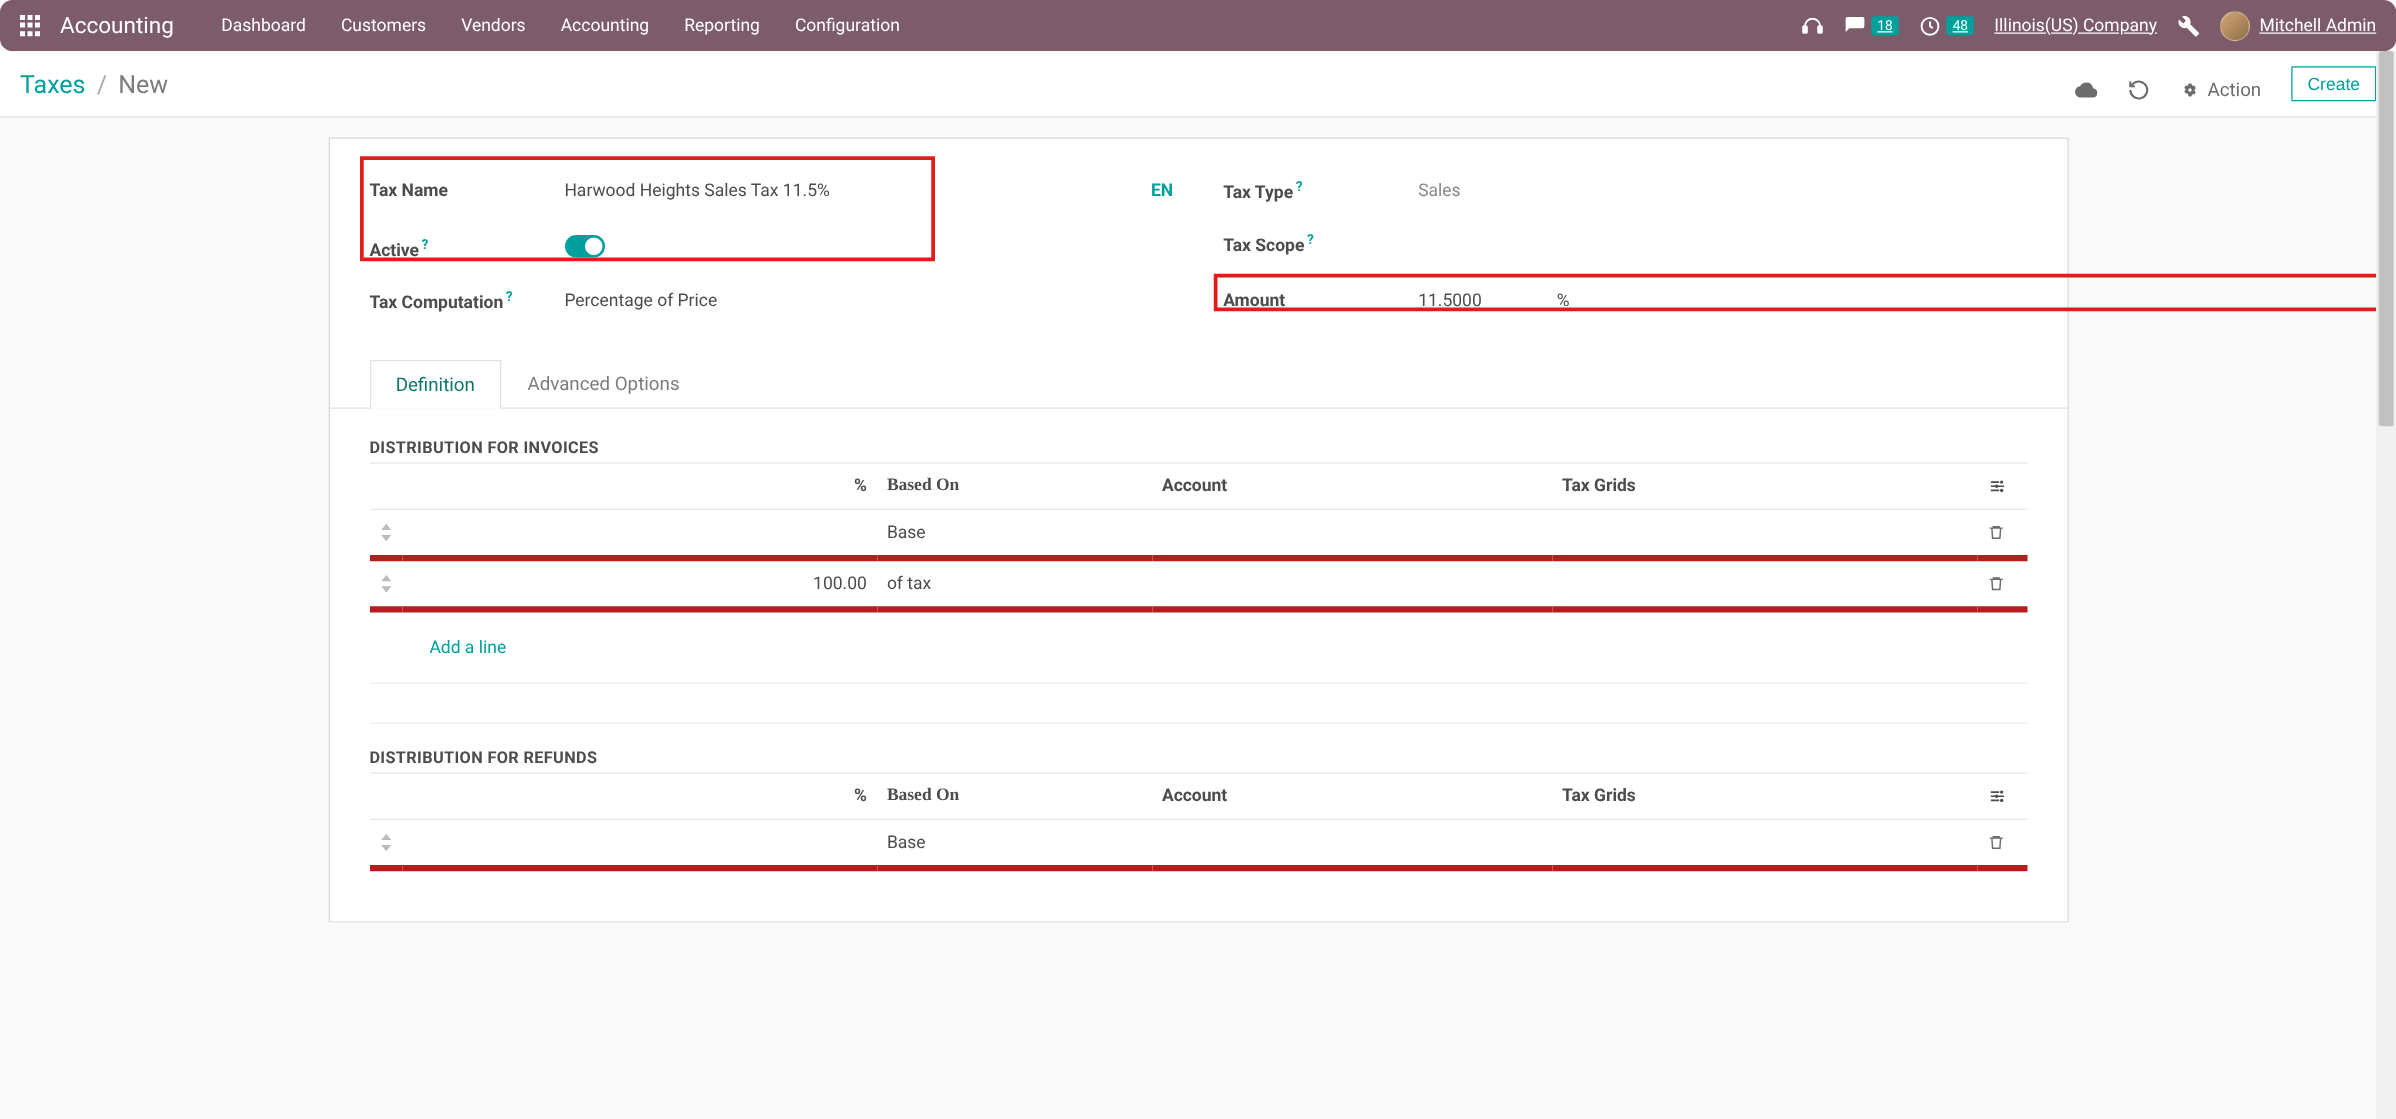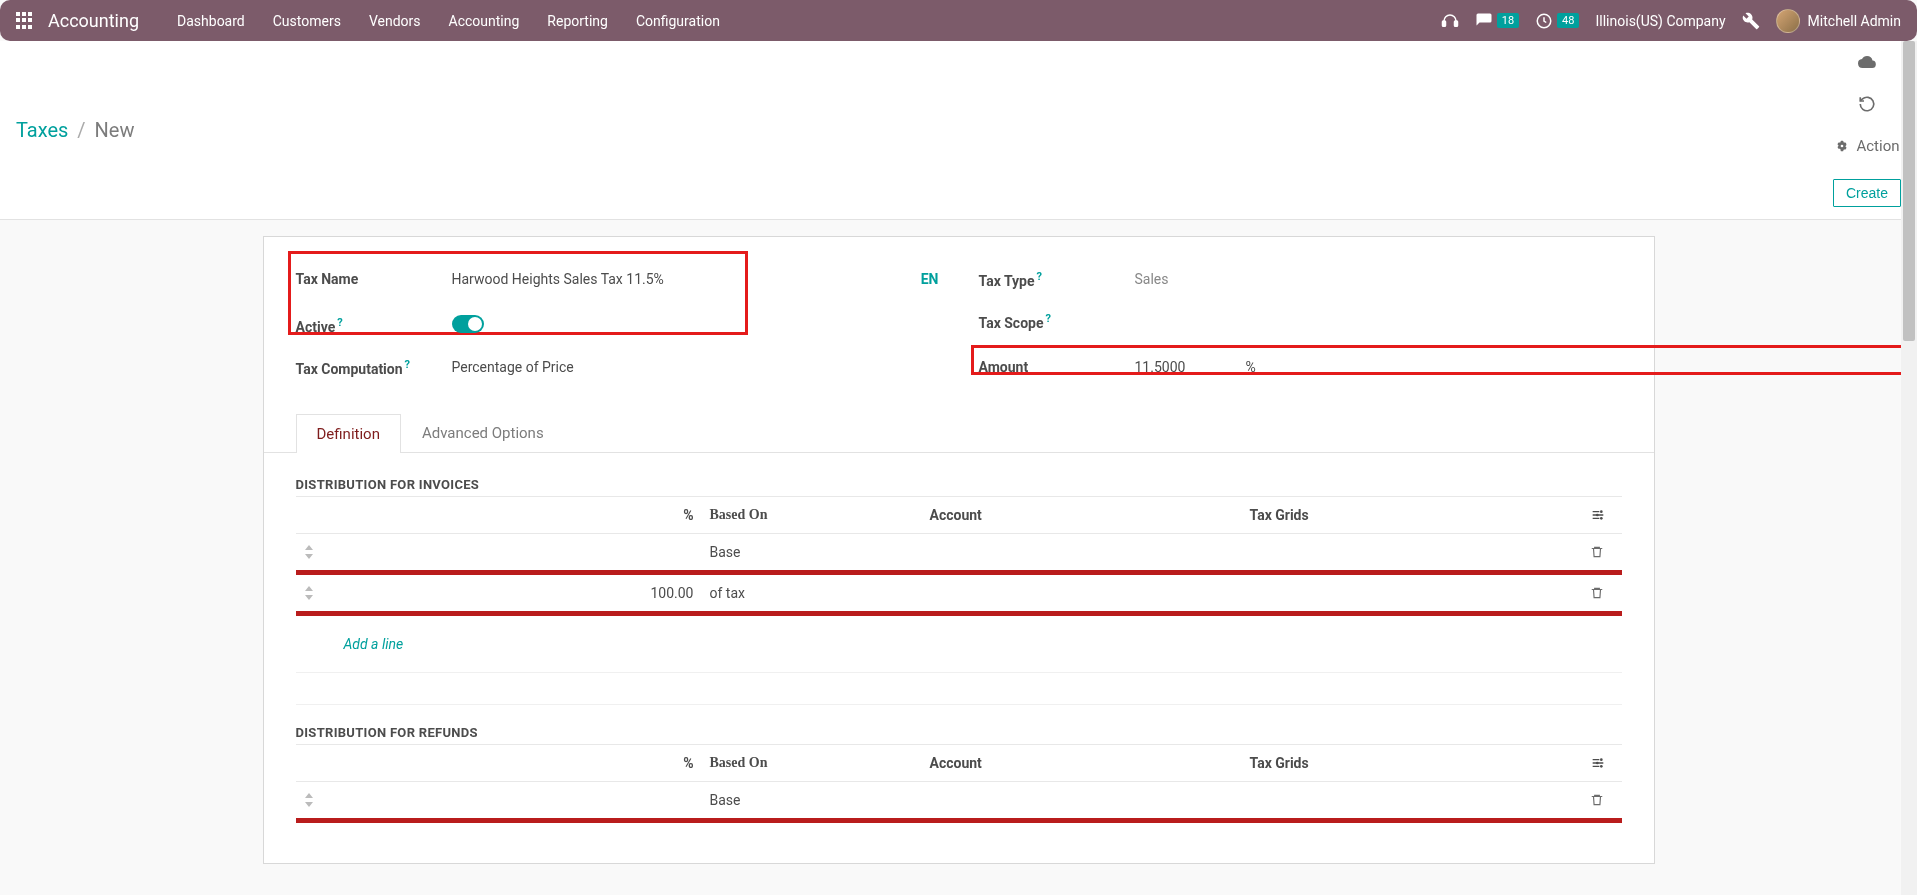--- a/index.html
+++ b/index.html
@@ -4,32 +4,32 @@
 <style>
   * { box-sizing: border-box; margin: 0; padding: 0; }
   body { font-family: -apple-system, BlinkMacSystemFont, "Segoe UI", Roboto, Helvetica, Arial, sans-serif; font-size: 14px; color: #4c4c4c; background: #f9f9f9; }
   
   .topbar { background: #7c5b6a; color: #fff; display: flex; align-items: center; height: 41px; padding: 0 16px; border-radius: 10px; }
   .apps-icon { width: 18px; height: 18px; display: inline-flex; flex-wrap: wrap; gap: 2px; margin-right: 14px; cursor: pointer; }
   .apps-icon span { width: 4px; height: 4px; background: #fff; display: block; }
   .brand { font-size: 18px; font-weight: 400; margin-right: 24px; }
   .nav-menu { display: flex; gap: 0; }
   .nav-item { color: #fff; padding: 0 14px; height: 41px; display: flex; align-items: center; cursor: pointer; font-size: 14px; }
-  .topbar-right { margin-left: auto; display: flex; align-items: center; gap: 16px; }
+  .topbar-right { margin-left: auto; display: flex; align-items: center; gap: 16px; text-decoration: underline; }
   .topbar-icon { color: #fff; cursor: pointer; display: flex; align-items: center; position: relative; }
   .badge { background: #00a09d; color: #fff; font-size: 11px; padding: 1px 5px; border-radius: 2px; margin-left: 4px; }
   .company-name { color: #fff; font-size: 14px; }
   .user-block { display: flex; align-items: center; gap: 8px; cursor: pointer; }
   .avatar { width: 24px; height: 24px; border-radius: 50%; background: linear-gradient(135deg,#d4a574,#8b6f47); border: 1px solid rgba(255,255,255,0.3); }
   
   .controlbar { background: #fff; border-bottom: 1px solid #e2e2e2; padding: 12px 16px; display: flex; align-items: center; }
   .breadcrumb { font-size: 20px; color: #7c7c7c; }
   .breadcrumb a { color: #00a09d; text-decoration: none; }
   .breadcrumb-sep { color: #aaa; margin: 0 4px; }
-  .controlbar-right { margin-left: auto; display: flex; align-items: center; gap: 24px; flex-direction: column; }
+  .controlbar-right { margin-left: auto; display: flex; align-items: flex-end; gap: 24px; }
   .cb-icon { color: #6c6c6c; cursor: pointer; font-size: 16px; }
   .action-btn { display: flex; align-items: center; gap: 6px; color: #6c6c6c; cursor: pointer; font-size: 15px; }
   .create-btn { border: 1px solid #00a09d; color: #00a09d; background: #fff; padding: 5px 12px; cursor: pointer; font-size: 14px; border-radius: 1px; }
   
   .main-wrap { display: flex; justify-content: center; padding: 0 16px; }
   .sheet { background: #fff; border: 1px solid #d8d8d8; width: 100%; max-width: 1392px; margin-top: 16px; position: relative; padding-bottom: 40px; }
   .sheet-inner { padding: 24px 32px 4px 32px; }
   .form-grid { display: flex; gap: 40px; }
   .form-col { flex: 1; }
   .field-row { display: flex; align-items: center; min-height: 36px; margin-bottom: 6px; }
@@ -37,21 +37,21 @@
   .field-label.bold { font-weight: 700; }
   .field-val { flex: 1; color: #4c4c4c; font-size: 14px; }
   .field-val.muted { color: #888; }
   .help { color: #00a09d; font-size: 11px; vertical-align: super; margin-left: 2px; cursor: help; }
   .lang-btn { color: #00a09d; font-weight: 700; font-size: 14px; margin-left: 12px; cursor: pointer; }
   .toggle { width: 32px; height: 18px; background: #00a09d; border-radius: 18px; position: relative; display: inline-block; cursor: pointer; }
   .toggle::after { content: ""; position: absolute; width: 14px; height: 14px; background: #fff; border-radius: 50%; top: 2px; right: 2px; }
   
   .tabs { display: flex; margin-top: 18px; border-bottom: 1px solid #e2e2e2; padding-left: 32px; }
   .tab { padding: 10px 20px; color: #7c7c7c; cursor: pointer; border: 1px solid transparent; border-bottom: none; font-size: 15px; }
-  .tab.active { color: #7f1d1d; border-color: #e2e2e2; background: #fff; position: relative; top: 1px; }
+  .tab.active { color: #0f766e; border-color: #e2e2e2; background: #fff; position: relative; top: 1px; }
   
   .section { padding: 24px 32px 0 32px; }
   .sec-title { font-weight: 700; color: #4c4c4c; letter-spacing: 0.3px; font-size: 13px; border-bottom: 1px solid #e8e8e8; padding-bottom: 4px; }
   .tbl { width: 100%; border-collapse: collapse; margin-top: 0; }
   .tbl th { text-align: left; font-weight: 700; color: #4c4c4c; padding: 10px 8px; border-bottom: 1px solid #e8e8e8; font-size: 14px; }
   .tbl td { padding: 10px 8px; border-bottom: 5px solid #b91c1c; font-size: 14px; color: #4c4c4c; }
   .th-pct { width: 380px; text-align: right; }
   .th-based { width: 220px; font-family: Liberation Serif, serif; }
   .th-acct { width: 320px; text-align: center; }
   .th-grids { text-align: center; }
@@ -260,21 +260,21 @@
             <td>of tax</td>
             <td></td>
             <td></td>
             <td class="td-del">
               <svg width="14" height="14" viewBox="0 0 24 24" fill="none" stroke="#6c6c6c" stroke-width="2">
                   <path d="M3 6h18M8 6V4h8v2M6 6l1 14h10l1-14"></path>
                 </svg>
             </td>
           </tr>
           <tr>
-            <td colspan="6" style="border-bottom:1px solid #f0f0f0;font-style:italic;">
+            <td colspan="6" style="border-bottom:1px solid #f0f0f0;">
               <div class="add-line">Add a line</div>
             </td>
           </tr>
           <tr>
               <td colspan="6" style="height:32px;border-bottom:1px solid #f0f0f0;"></td>
             </tr>
         </tbody>
       </table>
     </div>
 

